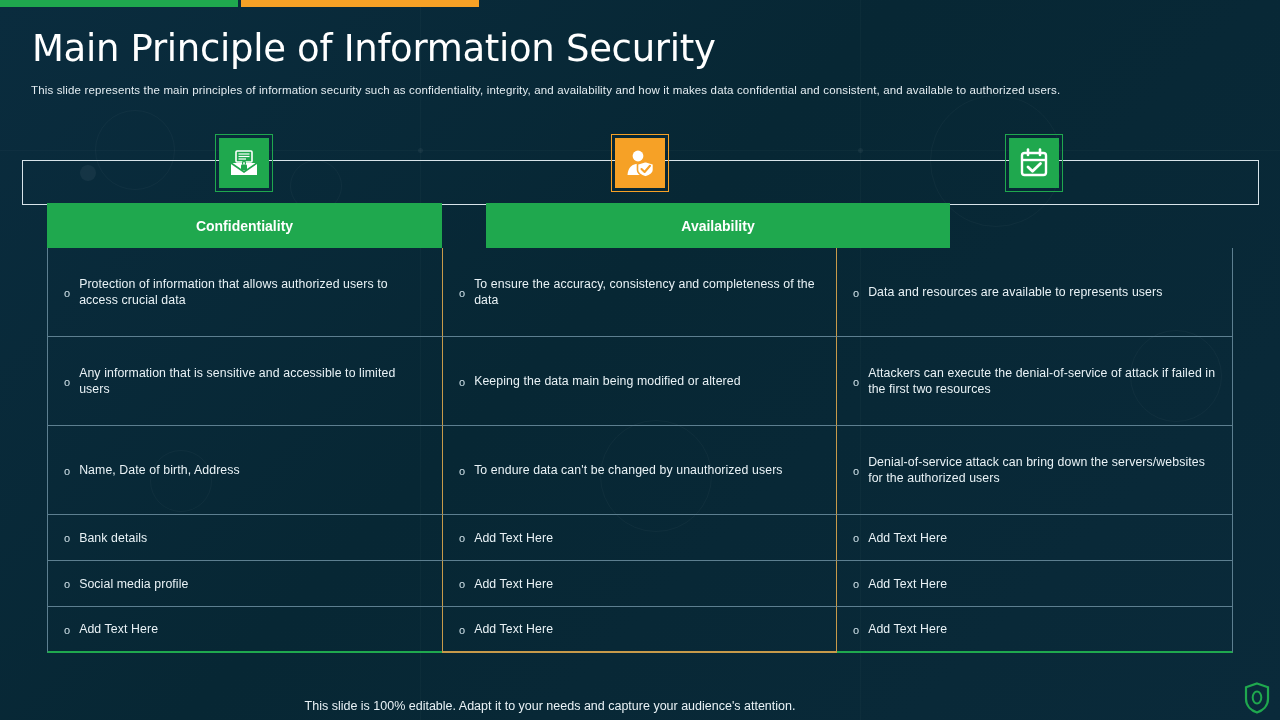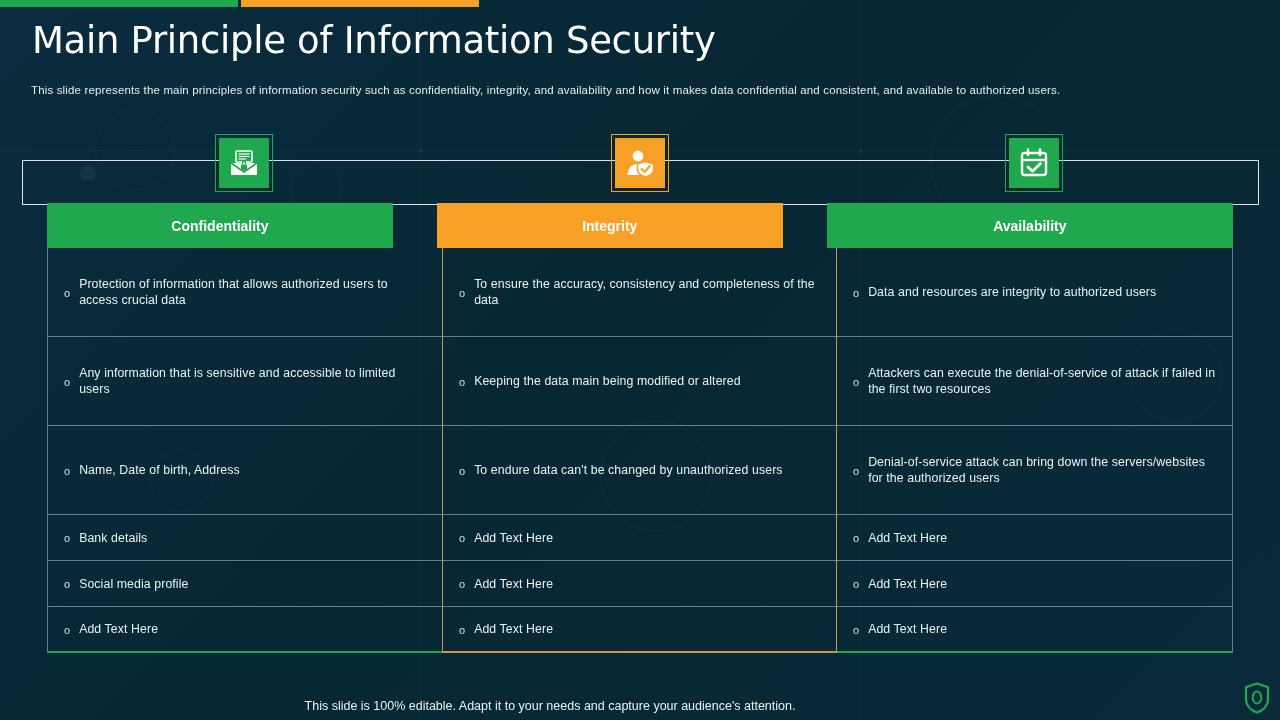--- a/index.html
+++ b/index.html
@@ -53,21 +53,21 @@
   }
   #topbars .bar1 { width: 238px; height: 7px; background: #1fa84e; }
   #topbars .gap  { width: 3px; height: 7px; background: transparent; }
   #topbars .bar2 { width: 238px; height: 7px; background: #f6a126; }
 
   
   #header { position: absolute; top: 0; left: 0; width: 1280px; z-index: 5; }
   #page-title {
     position: absolute;
     left: 32px;
-    top: 19px;
+    top: 27px;
     font-size: 37px;
     font-weight: 400;
     letter-spacing: -0.3px;
     color: #ffffff;
     white-space: nowrap;
     font-family: "DejaVu Sans", sans-serif;
   }
   #subtitle {
     position: absolute;
     left: 31px;
@@ -262,36 +262,35 @@
         <line x1="11" y1="3.5" x2="11" y2="9" stroke="#ffffff" stroke-width="2.6" stroke-linecap="round"></line>
         <line x1="23" y1="3.5" x2="23" y2="9" stroke="#ffffff" stroke-width="2.6" stroke-linecap="round"></line>
         <polyline points="11,21 15.5,25.3 23.5,17.5" fill="none" stroke="#ffffff" stroke-width="2.8" stroke-linecap="round" stroke-linejoin="round"></polyline>
       </svg>
     </div>
   </div>
 
   <div id="table">
     <div class="thead">
       <div class="th c1">Confidentiality</div>
-      <div class="th c2">Integrity</div>
       <div class="th c3">Availability</div>
     </div>
 
     <div class="trow tall">
       <div class="td c1">
           <span class="bullet">o</span>
           <span class="cell-text">Protection of information that allows authorized users to access crucial data</span>
         </div>
       <div class="td c2">
           <span class="bullet">o</span>
           <span class="cell-text">To ensure the accuracy, consistency and completeness of the data</span>
         </div>
       <div class="td c3">
           <span class="bullet">o</span>
-          <span class="cell-text">Data and resources are integrity to authorized users</span>
+          <span class="cell-text">Data and resources are available to represents users</span>
         </div>
     </div>
 
     <div class="trow tall">
       <div class="td c1">
           <span class="bullet">o</span>
           <span class="cell-text">Any information that is sensitive and accessible to limited users</span>
         </div>
       <div class="td c2">
           <span class="bullet">o</span>

